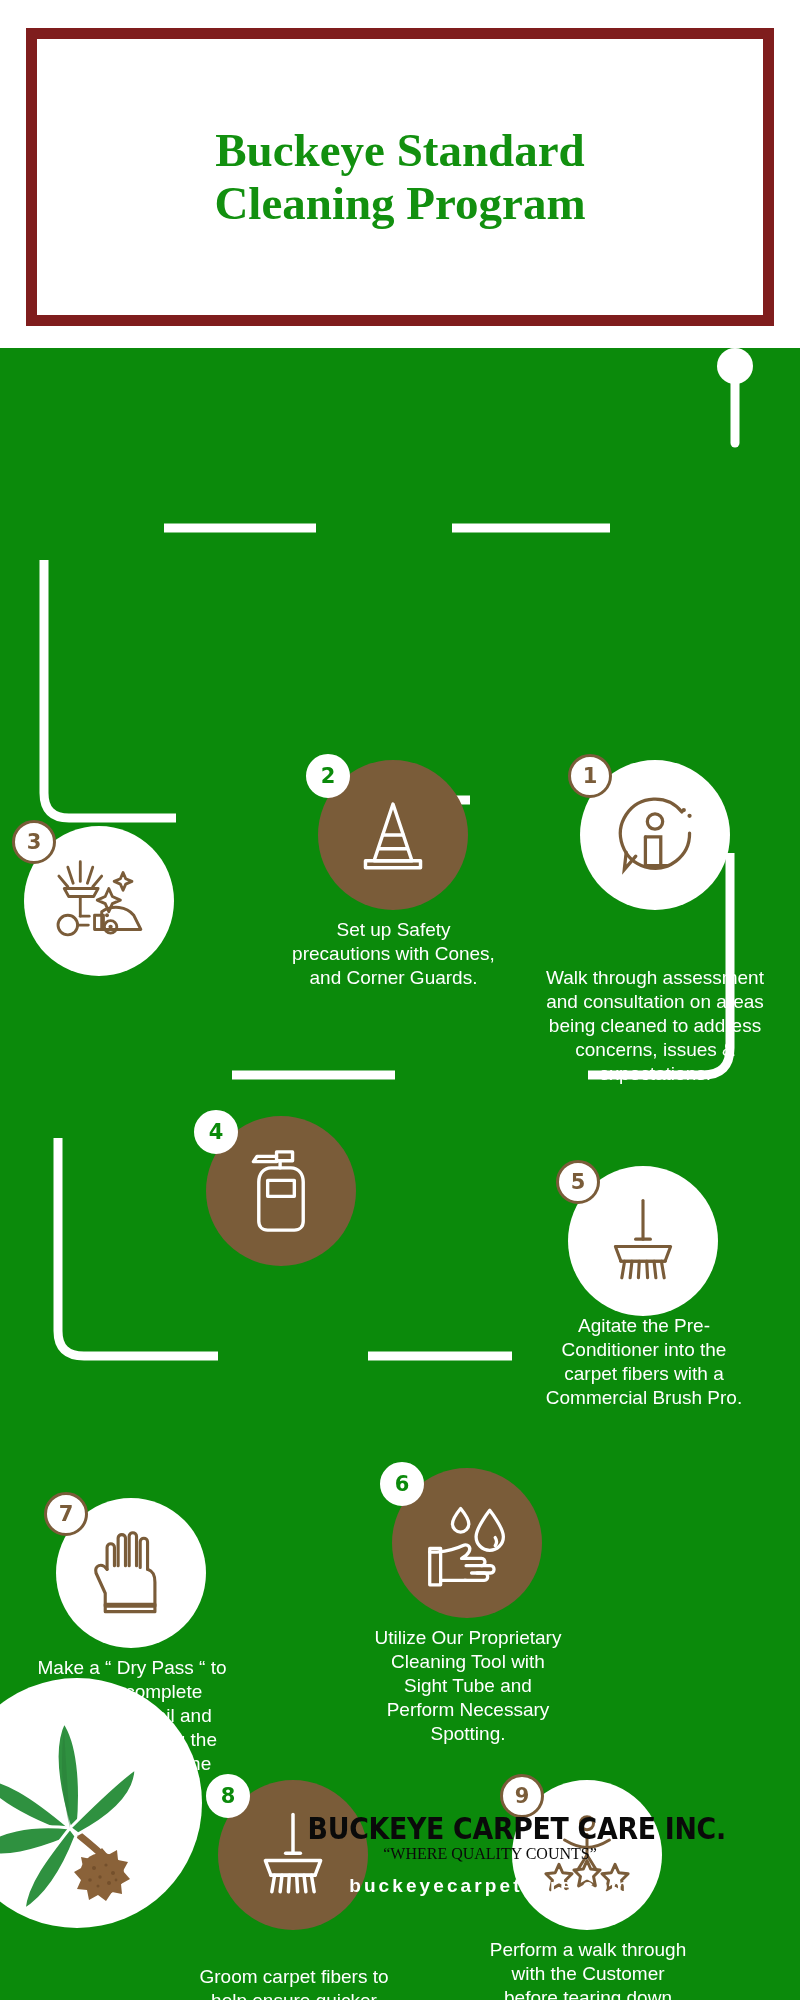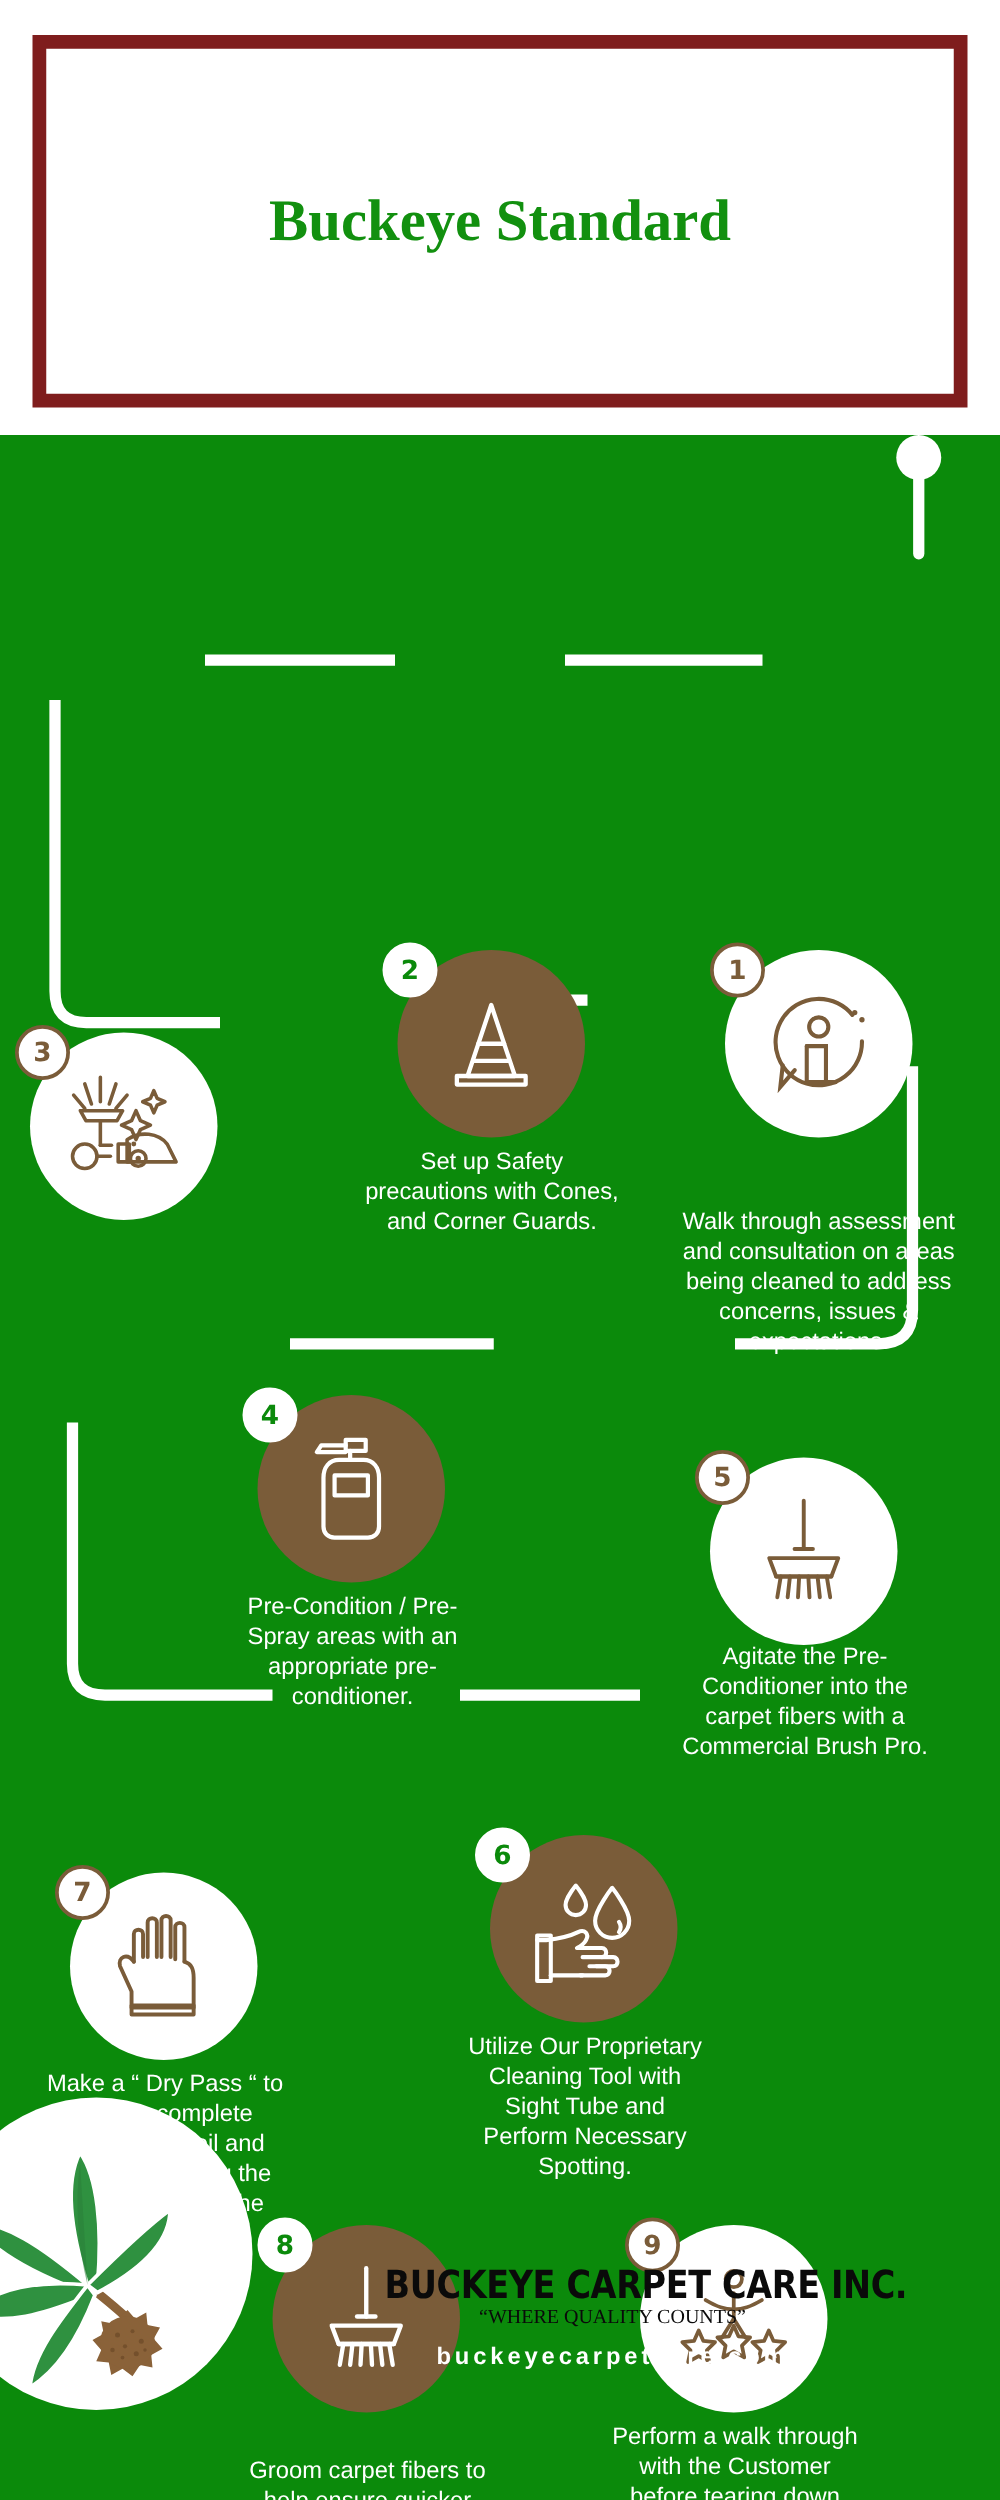--- a/index.html
+++ b/index.html
@@ -115,20 +115,21 @@
 </style>
 </head>
 <body>
 
 <div id="page">
 
   <div class="header-wrap">
     <div class="header-card">
       <div class="header-title">
         <div>Buckeye Standard</div>
+        <div>Cleaning Program</div>
       </div>
     </div>
   </div>
 
   <div class="green">
 
     <svg class="connectors" viewBox="0 0 800 1652" width="800" height="1652" fill="none">
 
       <path d="M735 22 L735 95" stroke="#ffffff" stroke-width="9" stroke-linecap="round"></path>
       <circle cx="735" cy="18" r="18" fill="#ffffff"></circle>
@@ -211,21 +212,20 @@
           <svg width="80" height="92" viewBox="0 0 90 100" fill="none" stroke="#ffffff" stroke-width="3.8" stroke-linecap="round" stroke-linejoin="round">
             <path d="M40 6 h18 v10 H40 Z"></path>
             <path d="M40 11 H18 l-4 6 h26"></path>
             <path d="M44 16 v8"></path>
             <path d="M34 24 h22 c9 0 14 7 14 16 v44 c0 6-4 10-10 10 H30 c-6 0-10-4-10-10 V40 c0-9 5-16 14-16z"></path>
             <path d="M30 38 h30 v18 H30 Z"></path>
           </svg>
         </span>
         <span class="badge on-brown tl">4</span>
       </div>
-      <div class="caption" style="left:-22px;top:158px;width:196px;">Pre-Condition / Pre-Spray areas with an appropriate pre-conditioner.</div>
     </div>
 
     <div class="step" style="left:568px;top:818px;">
       <div class="bubble white">
         <span>
           <svg width="92" height="94" viewBox="0 0 100 100" fill="none" stroke="#7a5c39" stroke-width="3.4" stroke-linecap="round" stroke-linejoin="round">
             <path d="M50 6 v42"></path>
             <path d="M42 48 h16"></path>
             <path d="M20 56 h60 l-6 16 H26 Z"></path>
             <path d="M26 72 h48"></path>

